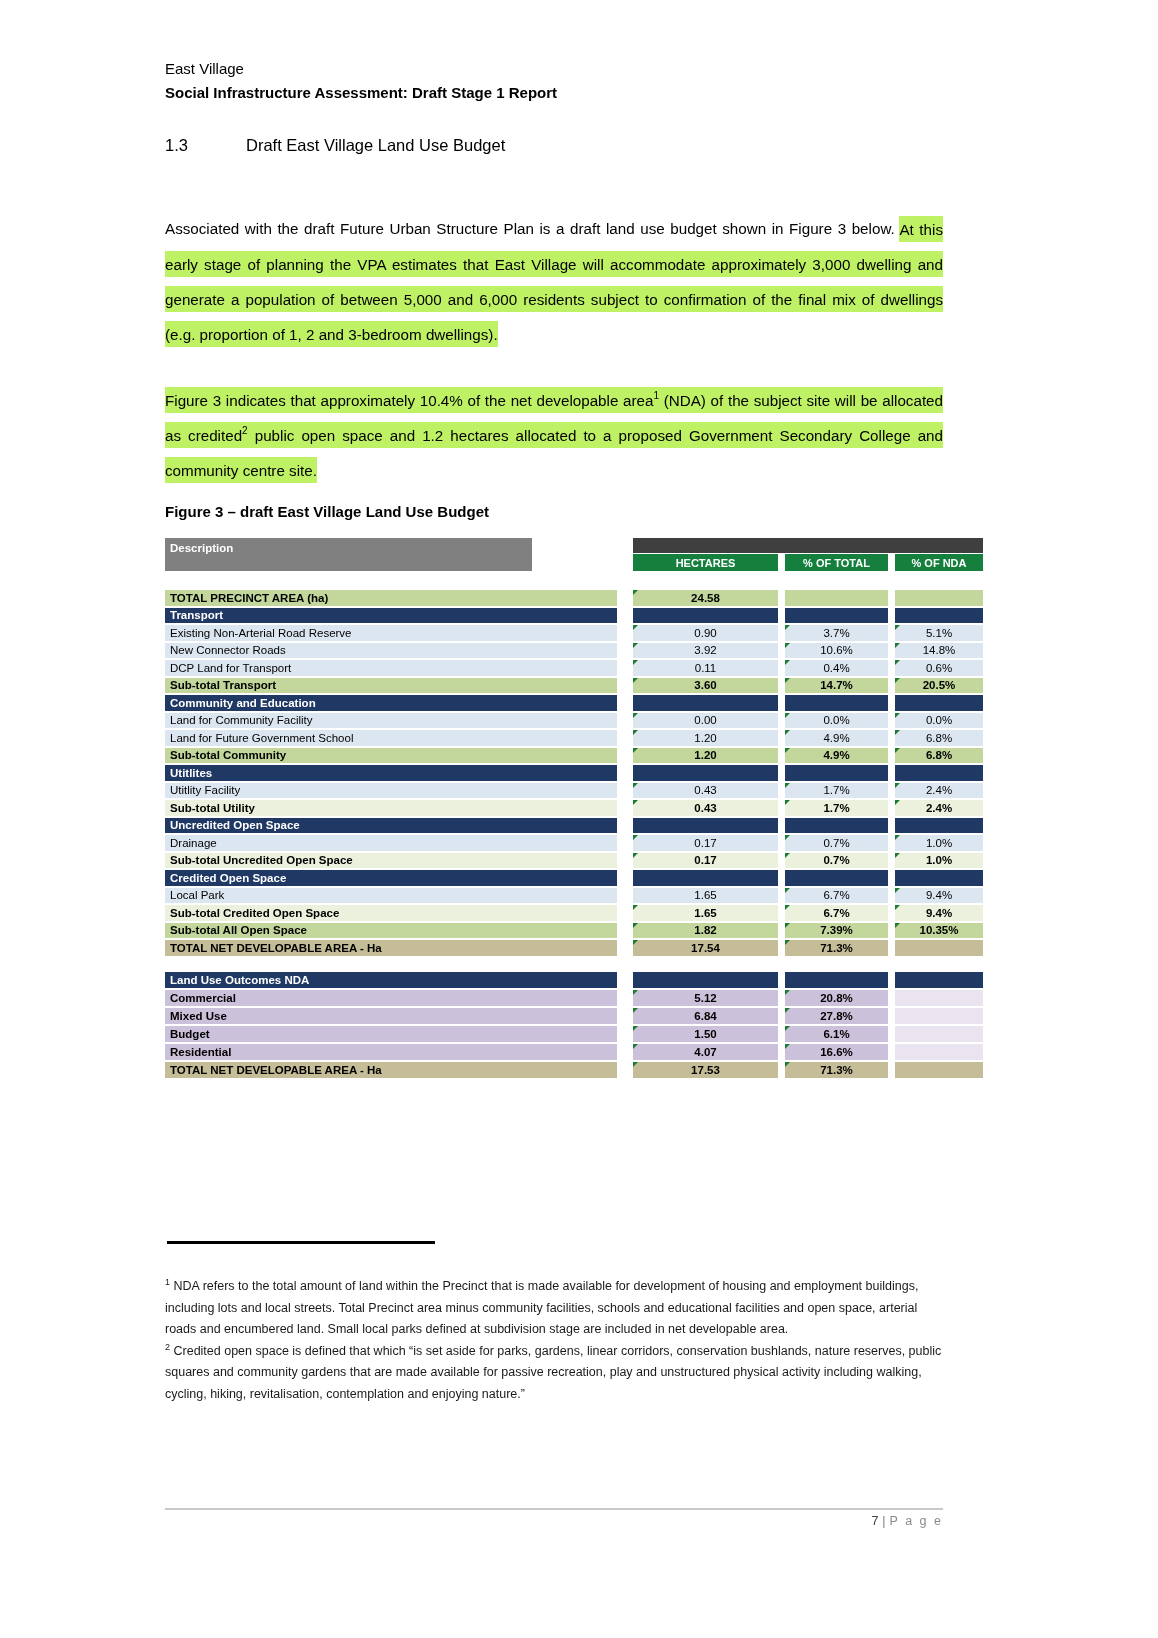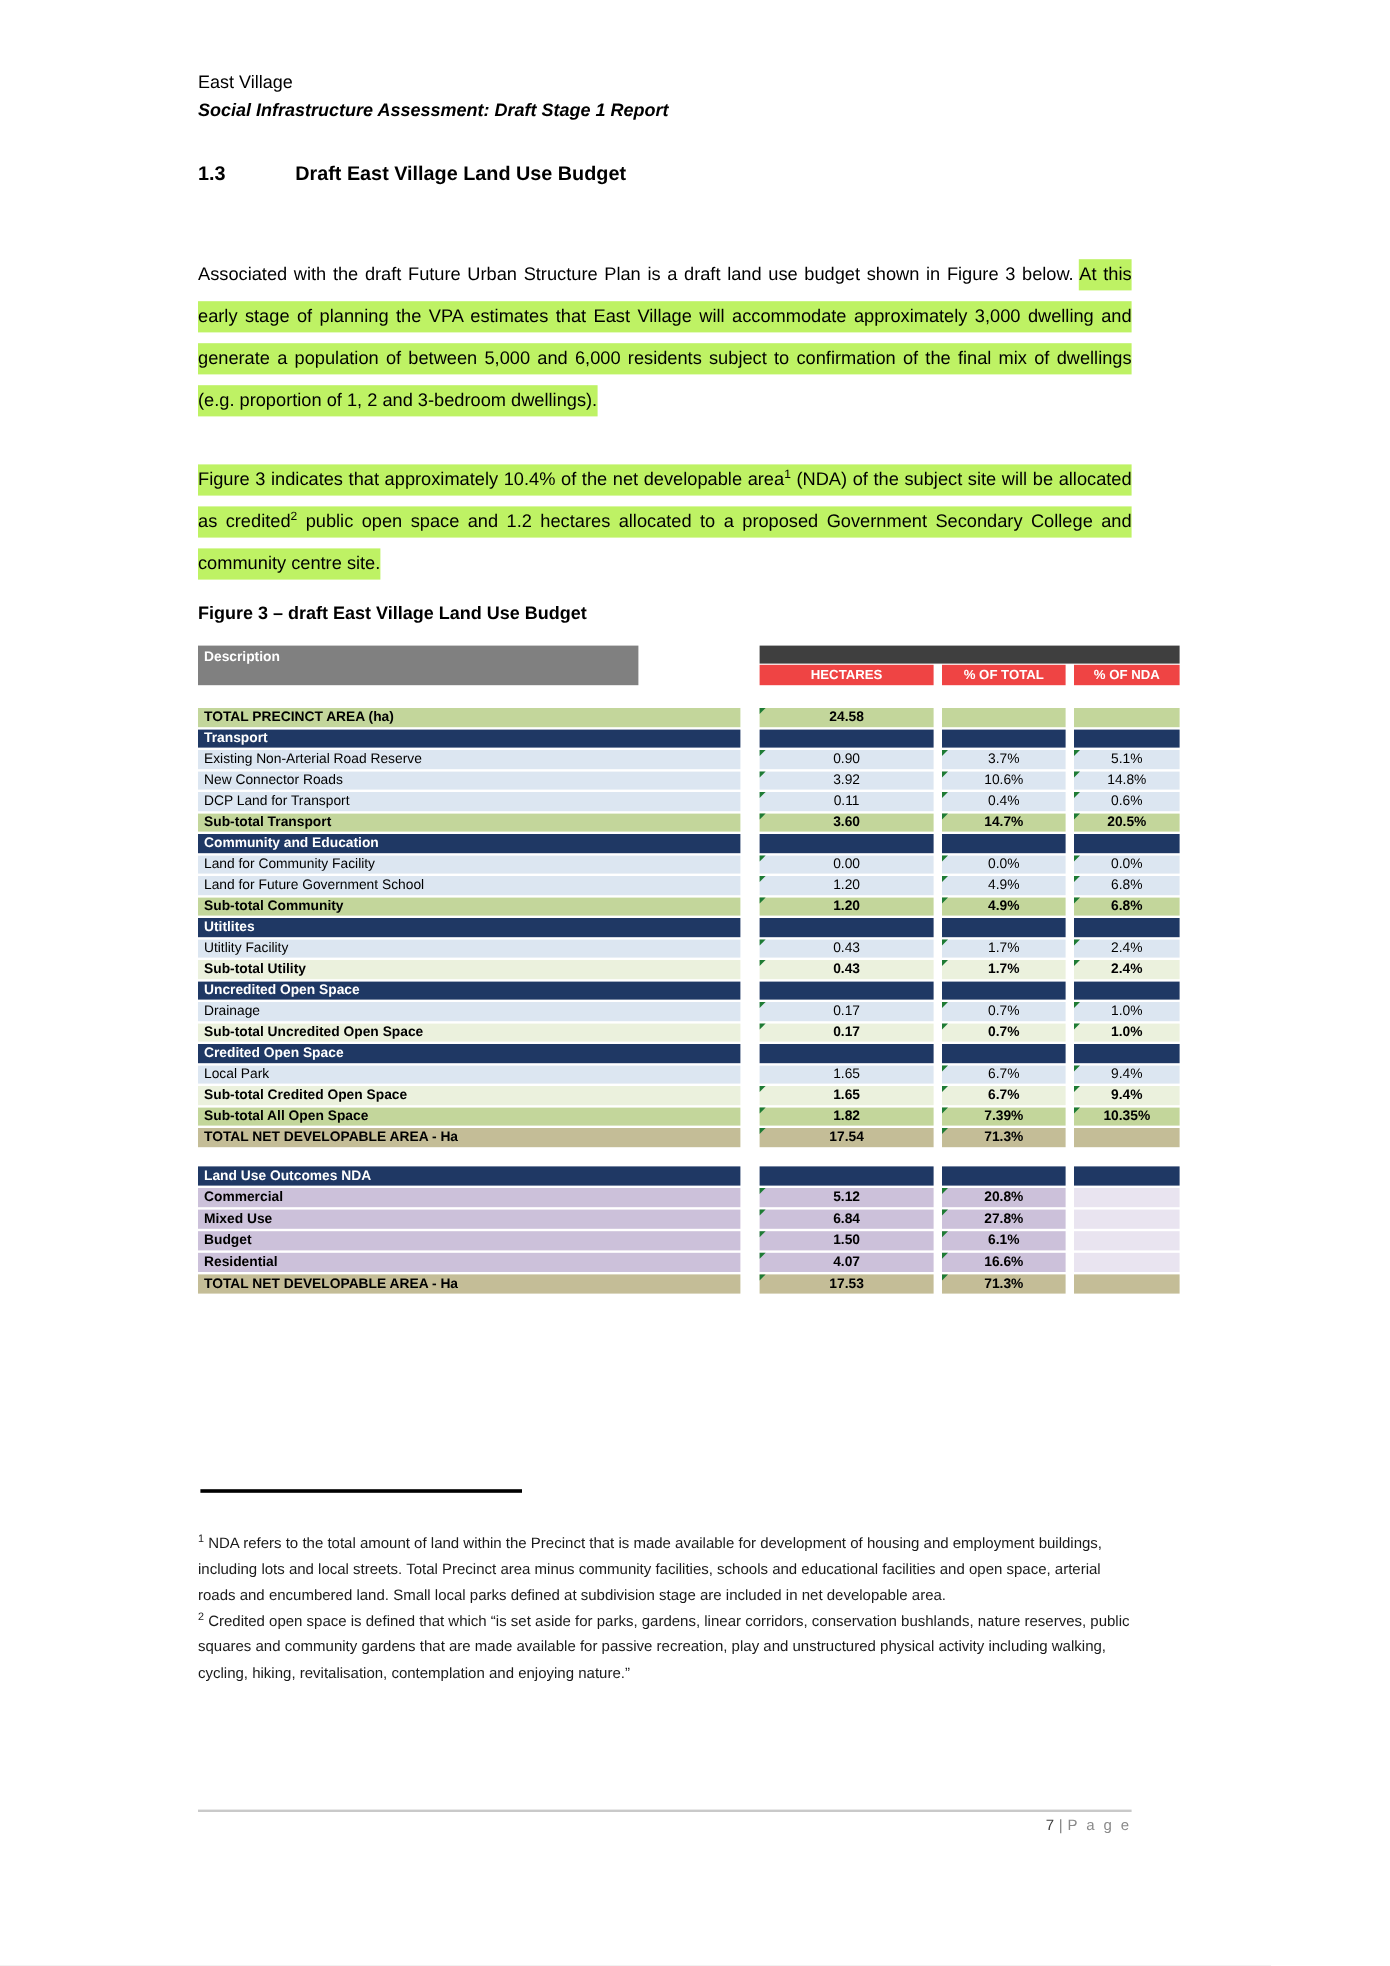--- a/index.html
+++ b/index.html
@@ -4,24 +4,24 @@
 <style>
   html,body { margin:0; padding:0; background:#e8e8e8; }
   .page {
     position:relative; width:1158px; height:1638px; background:#ffffff;
     font-family:"Liberation Sans", sans-serif; color:#000; overflow:hidden;
     margin:0 auto;
   }
 
   
   .header-block { position:absolute; left:165px; top:57px; font-size:15px; line-height:24px; }
-  .header-line2 { font-weight:bold; font-style:italic; }
-
-  
-  .section-heading { position:absolute; left:165px; top:136px; display:flex; font-weight:bold; font-size:16.5px;align-items:center; }
+  .header-line2 { font-weight:bold; }
+
+  
+  .section-heading { position:absolute; left:165px; top:136px; display:flex; font-weight:normal; font-size:16.5px;align-items:center; }
   .section-number { width:81px; }
 
   
   .para { position:absolute; left:165px; width:778px; font-size:15.2px; line-height:35px; text-align:justify; }
   #para1 { top:196px; }
   #para2 { top:367px; }
   .hl {
     background:#bef264; padding:4.5px 0;
     -webkit-box-decoration-break:clone; box-decoration-break:clone;
   }
@@ -32,21 +32,21 @@
 
   
   .luTable { position:absolute; left:165px; top:538px; width:818px; font-size:11.5px; }
   .thead { display:flex; margin-bottom:19px;gap:44px; }
   .th-desc { width:452px; background:#808080; color:#fff; font-weight:bold; box-sizing:border-box;
              padding:4px 0 0 5px; height:33px; }
   .th-gap { width:16px; }
   .th-right { width:350px; }
   .th-darkbar { height:15px; background:#3F3F3F; margin-bottom:1px; }
   .th-labels { display:flex; height:17px; }
-  .th-col { background:#ef4444; color:#fff; font-weight:bold; font-size:11px;
+  .th-col { background:#15803d; color:#fff; font-weight:bold; font-size:11px;
             display:flex; align-items:center; justify-content:center; }
   .th-h { width:145px; } .th-t { width:103px; margin-left:7px; } .th-n { width:88px; margin-left:7px; }
 
   .trow { display:flex; margin-bottom:2px; }
   .cell { height:15.5px; display:flex; align-items:center; position:relative; box-sizing:border-box; }
   .c-desc { width:452px; padding-left:5px; justify-content:flex-start; }
   .c-gap  { width:16px; }
   .c-val  { justify-content:center; }
   .c-h { width:145px; } .c-t { width:103px; margin-left:7px; } .c-n { width:88px; margin-left:7px; }
 

